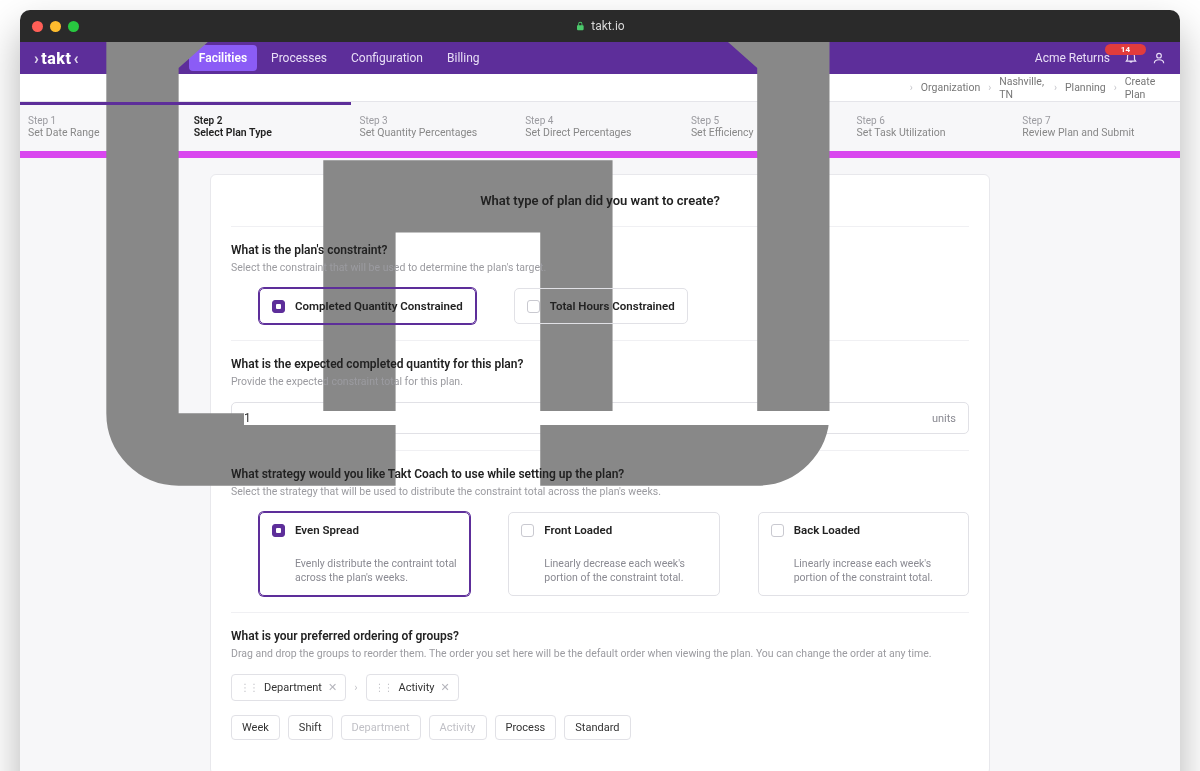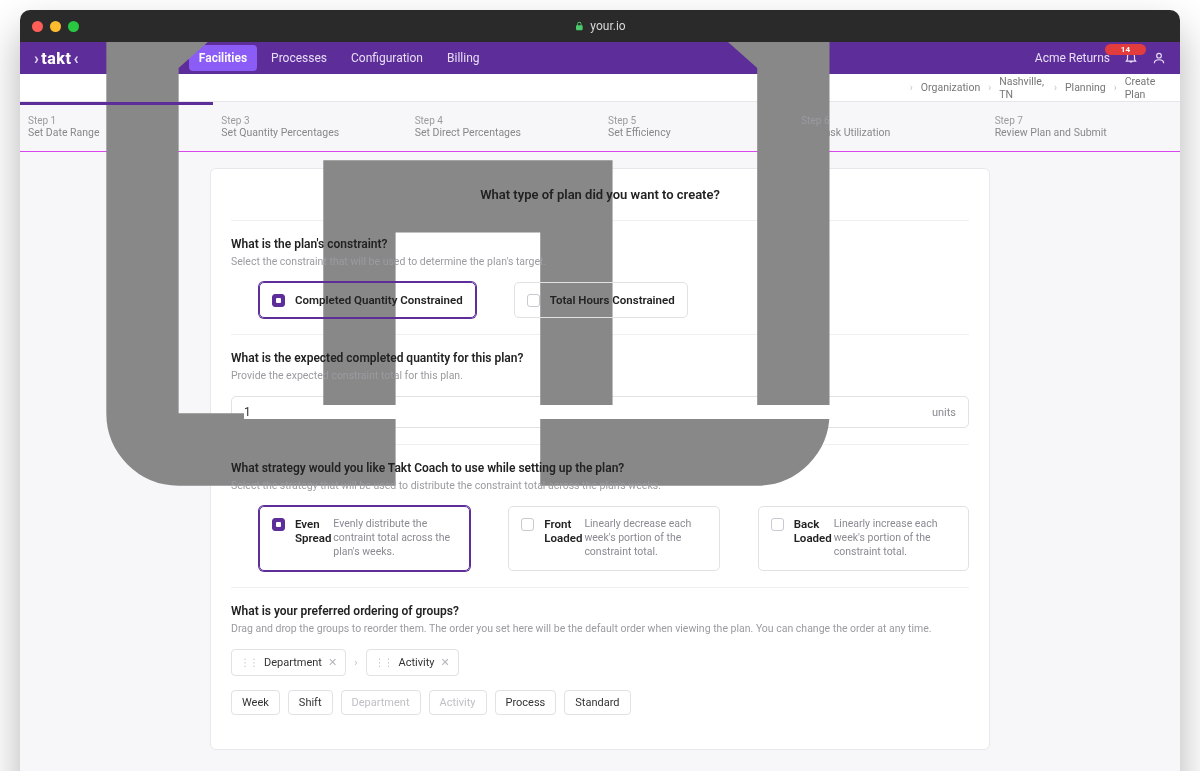--- a/index.html
+++ b/index.html
@@ -63,21 +63,21 @@
     font-size: 10.5px;
     color: #777;
     gap: 8px;
   }
   .bc-chevron { color: #c4c4c9; font-size: 10px; }
   .bc-item { cursor: pointer; }
 
   .stepper {
     display: flex;
     background: #f7f7f9;
-    border-bottom: 1px solid #d946ef;
+    border-bottom: 7px solid #d946ef;
     justify-content: space-between;
   }
   .step {
     flex: 1;
     padding: 10px 8px 12px;
     font-size: 10.5px;
     border-top: 3px solid transparent;
     color: #888;
     cursor: pointer;
   }
@@ -111,21 +111,21 @@
     margin-left: 28px;
   }
   .option-box.selected { border-color: #5d2e9a; box-shadow: 0 0 0 1px #5d2e9a; }
   .option-box.wide { flex: 1; }
   .option-check {
     width: 13px; height: 13px; border: 1.5px solid #c9c9d0; border-radius: 3px; flex-shrink: 0; margin-top: 1px;
     display: flex; align-items: center; justify-content: center;
   }
   .option-box.selected .option-check { background: #5d2e9a; border-color: #5d2e9a; }
   .option-box.selected .option-check::after { content: ""; width: 5px; height: 5px; background: #fff; border-radius: 1px; }
-  .option-body { display:flex; flex-direction:row; gap:2px; }
+  .option-body { display:flex; flex-direction:column; gap:20px; }
   .option-title { font-weight: 600; color: #222; font-size: 11.5px; }
   .option-desc { font-size: 10.5px; color: #8a8a92; line-height: 1.35; }
 
   .input-row { display: flex; align-items: center; border: 1px solid #e1e1e6; border-radius: 5px; padding: 8px 12px; font-size: 12px; }
   .input-row input { border: none; outline: none; flex: 1; font-size: 12px; color: #333; }
   .input-suffix { color: #8a8a92; font-size: 11px; }
 
   .group-chips { display: flex; align-items: center; gap: 8px; margin-bottom: 14px; }
   .chip-drag {
     border: 1px solid #e1e1e6; border-radius: 4px; padding: 6px 8px;
@@ -147,21 +147,21 @@
   <div class="titlebar">
     <div class="traffic-lights">
       <div class="tl red"></div>
       <div class="tl yellow"></div>
       <div class="tl green"></div>
     </div>
     <div class="titlebar-url">
       <svg class="lock-svg" viewBox="0 0 24 24" fill="#4bca6b">
           <path d="M12 2a5 5 0 0 0-5 5v3H6a2 2 0 0 0-2 2v8a2 2 0 0 0 2 2h12a2 2 0 0 0 2-2v-8a2 2 0 0 0-2-2h-1V7a5 5 0 0 0-5-5zm-3 5a3 3 0 1 1 6 0v3H9V7z"></path>
         </svg>
-      <span>your.io</span>
+      <span>takt.io</span>
     </div>
   </div>
 
   <div class="topnav">
     <div class="brand">takt</div>
     <div class="nav-items" id="nav-items">
         <div class="nav-item">Organization</div>
         <div class="nav-item active">Facilities</div>
         <div class="nav-item">Processes</div>
         <div class="nav-item">Configuration</div>
@@ -194,20 +194,24 @@
       <span class="bc-item">Planning</span>
       <span class="bc-chevron">›</span>
       <span class="bc-item">Create Plan</span>
     </div>
 
   <div class="stepper" id="stepper">
       <div class="step done">
         <div class="step-num">Step 1</div>
         <div class="step-label">Set Date Range</div>
       </div>
+      <div class="step active">
+        <div class="step-num">Step 2</div>
+        <div class="step-label">Select Plan Type</div>
+      </div>
       <div class="step">
         <div class="step-num">Step 3</div>
         <div class="step-label">Set Quantity Percentages</div>
       </div>
       <div class="step">
         <div class="step-num">Step 4</div>
         <div class="step-label">Set Direct Percentages</div>
       </div>
       <div class="step">
         <div class="step-num">Step 5</div>

